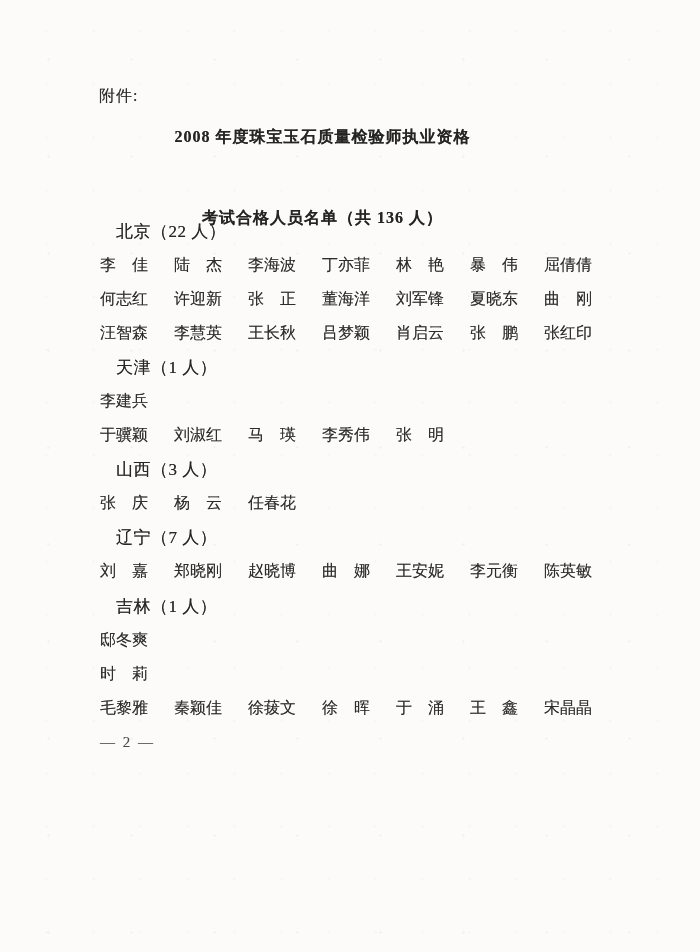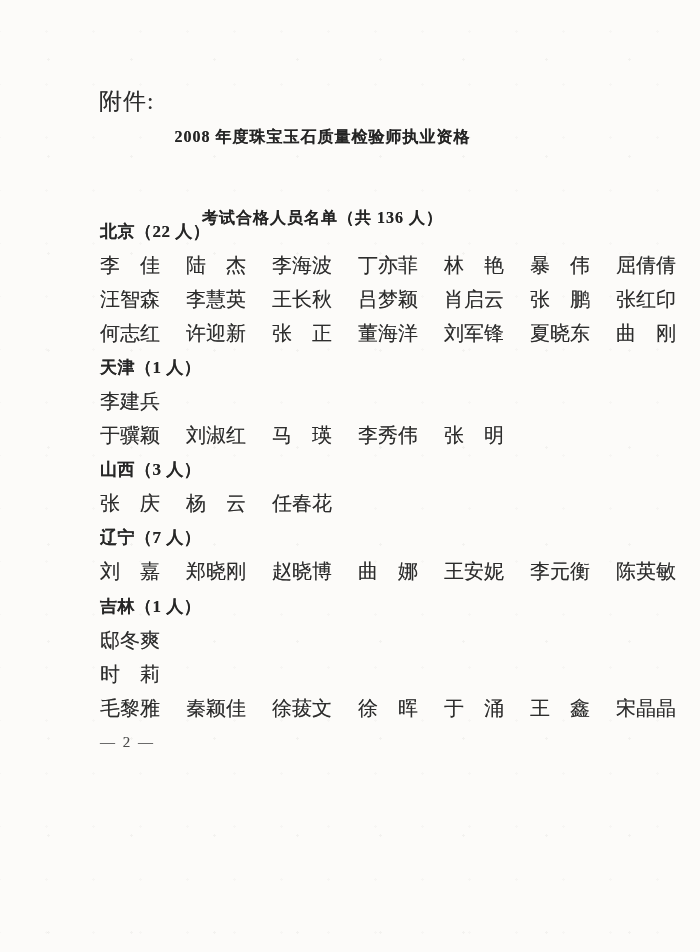--- a/index.html
+++ b/index.html
@@ -21,21 +21,21 @@
       radial-gradient(rgba(125,125,120,0.07) 1px, transparent 1.3px),
       radial-gradient(rgba(150,148,140,0.05) 1px, transparent 1.1px);
     background-size: 83px 97px, 47px 53px;
     background-position: 7px 11px, 23px 5px;
     color: #2d2d2d;
   }
   .attachment {
     position: absolute;
     top: 86px;
     left: 99px;
-    font-size: 23px;
+    font-size: 16px;
     letter-spacing: 1px;
     text-shadow: 0 0 0.5px rgba(40,40,40,0.55);
   }
   .title {
     position: absolute;
     left: 0;
     width: 605px;
     text-align: center;
     font-size: 16px;
     font-weight: bold;
@@ -52,28 +52,29 @@
     left: 100px;
     right: 56px;
   }
   .line {
     height: 34.1px;
     display: flex;
     align-items: center;
   }
   .region-header {
     font-size: 17px;
-    font-weight: bold;
+    font-weight: normal;
     color: #262626;
     letter-spacing: 0.5px;
     text-shadow: 0 0 0.5px rgba(25,25,25,0.6);
+    margin-left: 16px;
   }
   .name-row {
     column-gap: 26px;
-    font-size: 20px;
+    font-size: 16px;
   }
   .person {
     white-space: pre;
     text-shadow: 0 0 0.5px rgba(45,45,45,0.5);
   }
   .page-number {
     font-size: 15px;
     color: #4b4b4b;
     letter-spacing: 2px;
     text-shadow: 0 0 0.4px rgba(75,75,75,0.4);
@@ -95,36 +96,36 @@
         <div class="line name-row">
           <span class="person">李　佳</span>
           <span class="person">陆　杰</span>
           <span class="person">李海波</span>
           <span class="person">丁亦菲</span>
           <span class="person">林　艳</span>
           <span class="person">暴　伟</span>
           <span class="person">屈倩倩</span>
         </div>
         <div class="line name-row">
+          <span class="person">何志红</span>
+          <span class="person">许迎新</span>
+          <span class="person">张　正</span>
+          <span class="person">董海洋</span>
+          <span class="person">刘军锋</span>
+          <span class="person">夏晓东</span>
+          <span class="person">曲　刚</span>
+        </div>
+        <div class="line name-row">
           <span class="person">汪智森</span>
           <span class="person">李慧英</span>
           <span class="person">王长秋</span>
           <span class="person">吕梦颖</span>
           <span class="person">肖启云</span>
           <span class="person">张　鹏</span>
           <span class="person">张红印</span>
-        </div>
-        <div class="line name-row">
-          <span class="person">何志红</span>
-          <span class="person">许迎新</span>
-          <span class="person">张　正</span>
-          <span class="person">董海洋</span>
-          <span class="person">刘军锋</span>
-          <span class="person">夏晓东</span>
-          <span class="person">曲　刚</span>
         </div>
         <div class="line region-header">天津（1 人）</div>
         <div class="line name-row">
           <span class="person">李建兵</span>
         </div>
         <div class="line name-row">
           <span class="person">于骥颖</span>
           <span class="person">刘淑红</span>
           <span class="person">马　瑛</span>
           <span class="person">李秀伟</span>

